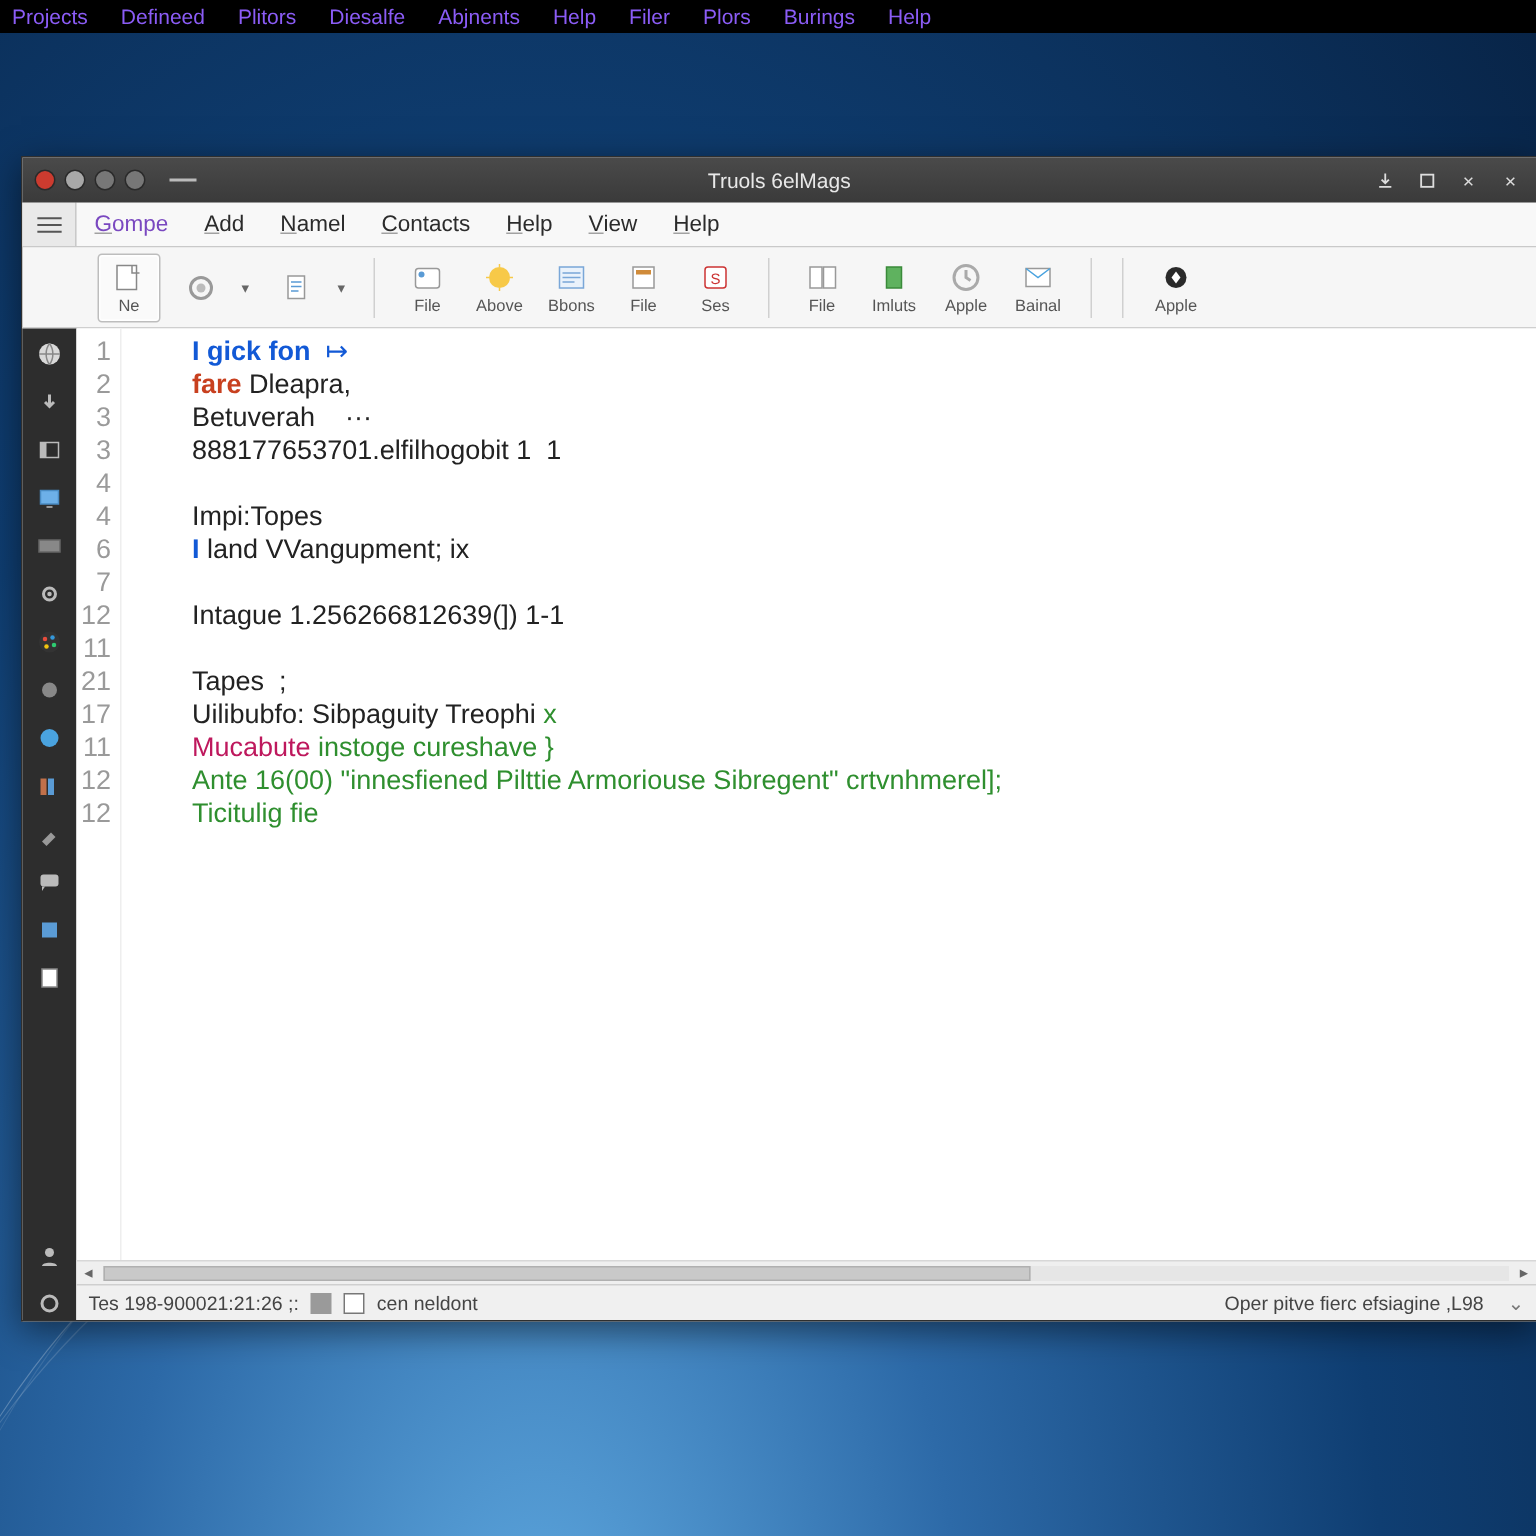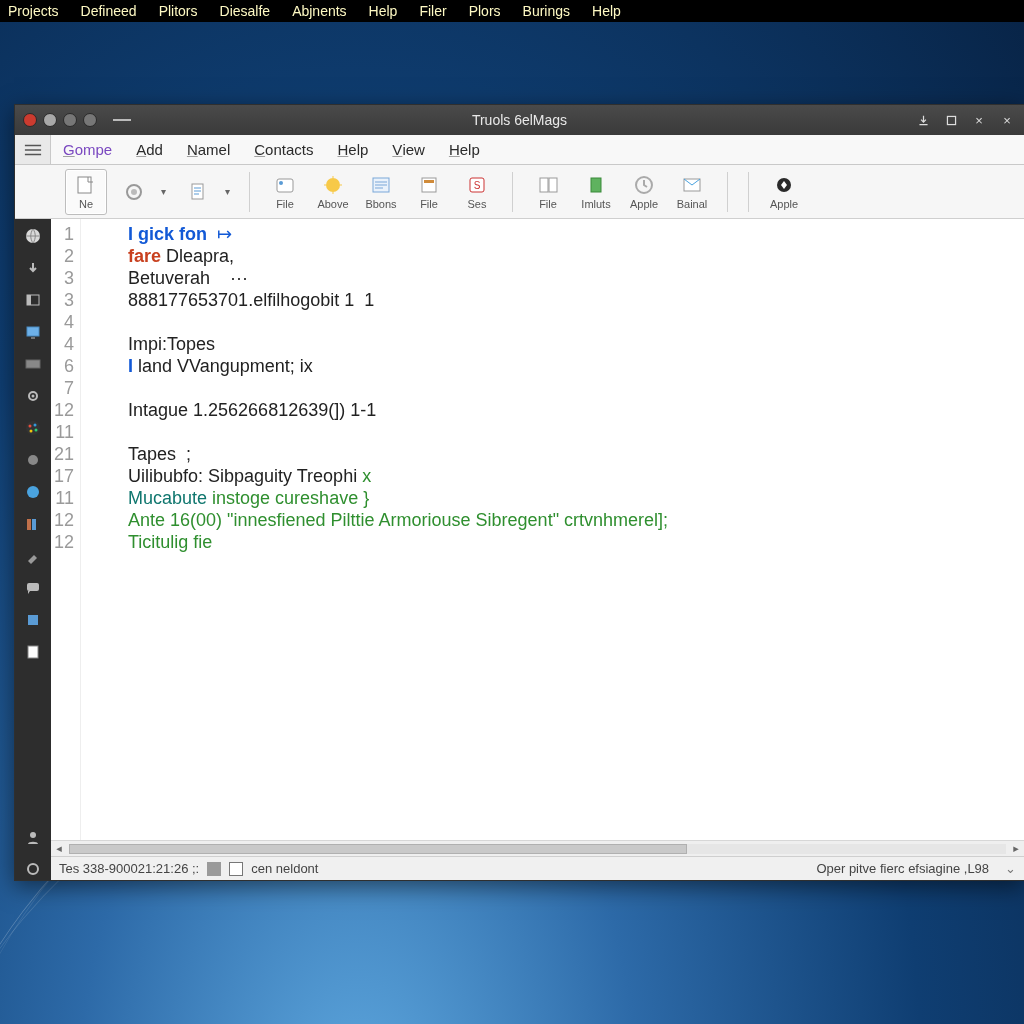--- a/index.html
+++ b/index.html
@@ -16,21 +16,21 @@
   transform: rotate(-8deg);
   pointer-events: none;
 }
 .swoosh.s2 { bottom: -22%; border-top-color: rgba(255,255,255,0.15); transform: rotate(-5deg); }
 .swoosh.s3 { bottom: -15%; border-top-color: rgba(255,255,255,0.10); transform: rotate(-11deg); }
 
 
 .desktop-menubar {
   position: absolute; top: 0; left: 0; right: 0; height: 22px;
   background: #000; display: flex; align-items: center;
-  padding: 0 8px; gap: 22px; color: #fef9c3; font-size: 14px;
+  padding: 0 8px; gap: 22px; color: #8b5cf6; font-size: 14px;
 }
 .desktop-menubar span { cursor: default; }
 
 
 .window {
   position: absolute; left: 14px; top: 104px; right: 0; height: 777px;
   background: #f4f4f4; border: 1px solid #2f2f2f; border-right: none;
   box-shadow: 0 6px 22px rgba(0,0,0,0.5);
   display: flex; flex-direction: column;
 }
@@ -90,21 +90,21 @@
 .editor-wrap { flex: 1; display: flex; flex-direction: column; background: #fff; min-width: 0; }
 .editor { flex: 1; display: flex; font-family: "Consolas","Menlo",monospace; font-size: 18px;
   min-height: 0; overflow: hidden; }
 .gutter { width: 30px; background: #fff; color: #9a9a9a; text-align: right;
   padding: 4px 6px 0 0; user-select: none; border-right: 1px solid #eee; }
 .gutter div { height: 22px; line-height: 22px; }
 .code { flex: 1; padding: 4px 6px 0 8px; white-space: pre; color: #222; margin-left: 39px; }
 .code .ln { height: 22px; line-height: 22px; }
 .tok-kw { color: #1259d6; font-weight: 600; }
 .tok-kw2 { color: #c8401f; font-weight: 600; }
-.tok-fn { color: #0f766e; }
+.tok-fn { color: #be185d; }
 .tok-comment { color: #2f8f2f; }
 .arrow { color: #1259d6; }
 
 .hscroll { height: 16px; border-top: 1px solid #d7d7d7; background: #efefef;
   display: flex; align-items: center; }
 .hscroll .arrL, .hscroll .arrR { width: 16px; text-align: center; color: #666; font-size: 11px; }
 .hscroll .track { flex: 1; height: 10px; background: #e6e6e6; position: relative; margin: 0 2px; }
 .hscroll .thumb { position: absolute; left: 0; top: 0; bottom: 0; width: 66%; background: #c9c9c9; border: 1px solid #b0b0b0; }
 
 .statusbar { height: 24px; background: #f0f0f0; border-top: 1px solid #cfcfcf;
@@ -429,21 +429,21 @@
         <div class="code" id="code"><div class="ln"><span class="tok-kw">I </span><span class="tok-kw">gick fon  </span><span class="arrow">↦</span></div><div class="ln"><span class="tok-kw2">fare</span><span> Dleapra,</span></div><div class="ln"><span>Betuverah    ···</span></div><div class="ln"><span>888177653701.elfilhogobit 1  1</span></div><div class="ln"></div><div class="ln"><span>Impi:Topes</span></div><div class="ln"><span class="tok-kw">I </span><span>land </span><span>VVangupment; ix</span></div><div class="ln"></div><div class="ln"><span>Intague 1.256266812639(]) 1-1</span></div><div class="ln"></div><div class="ln"><span>Tapes  ;</span></div><div class="ln"><span>Uilibubfo: Sibpaguity Treophi </span><span class="tok-comment">x</span></div><div class="ln"><span class="tok-fn">Mucabute</span><span class="tok-comment"> instoge cureshave }</span></div><div class="ln"><span class="tok-comment">Ante 16(00) "innesfiened Pilttie Armoriouse Sibregent" crtvnhmerel];</span></div><div class="ln"><span class="tok-comment">Ticitulig fie</span></div></div>
       </div>
       <div class="hscroll">
         <div class="arrL">◂</div>
         <div class="track">
           <div class="thumb"></div>
         </div>
         <div class="arrR">▸</div>
       </div>
       <div class="statusbar">
-        <span>Tes 338-900021:21:26 ;:</span>
+        <span>Tes 198-900021:21:26 ;:</span>
         <span class="sicon"></span>
         <span class="sicon box"></span>
         <span>cen neldont</span>
         <span class="sgrow"></span>
         <span>Oper pitve fierc efsiagine ,L98</span>
         <span style="margin-left:8px;color:#777">⌄</span>
       </div>
     </div>
   </div>
 </div>

